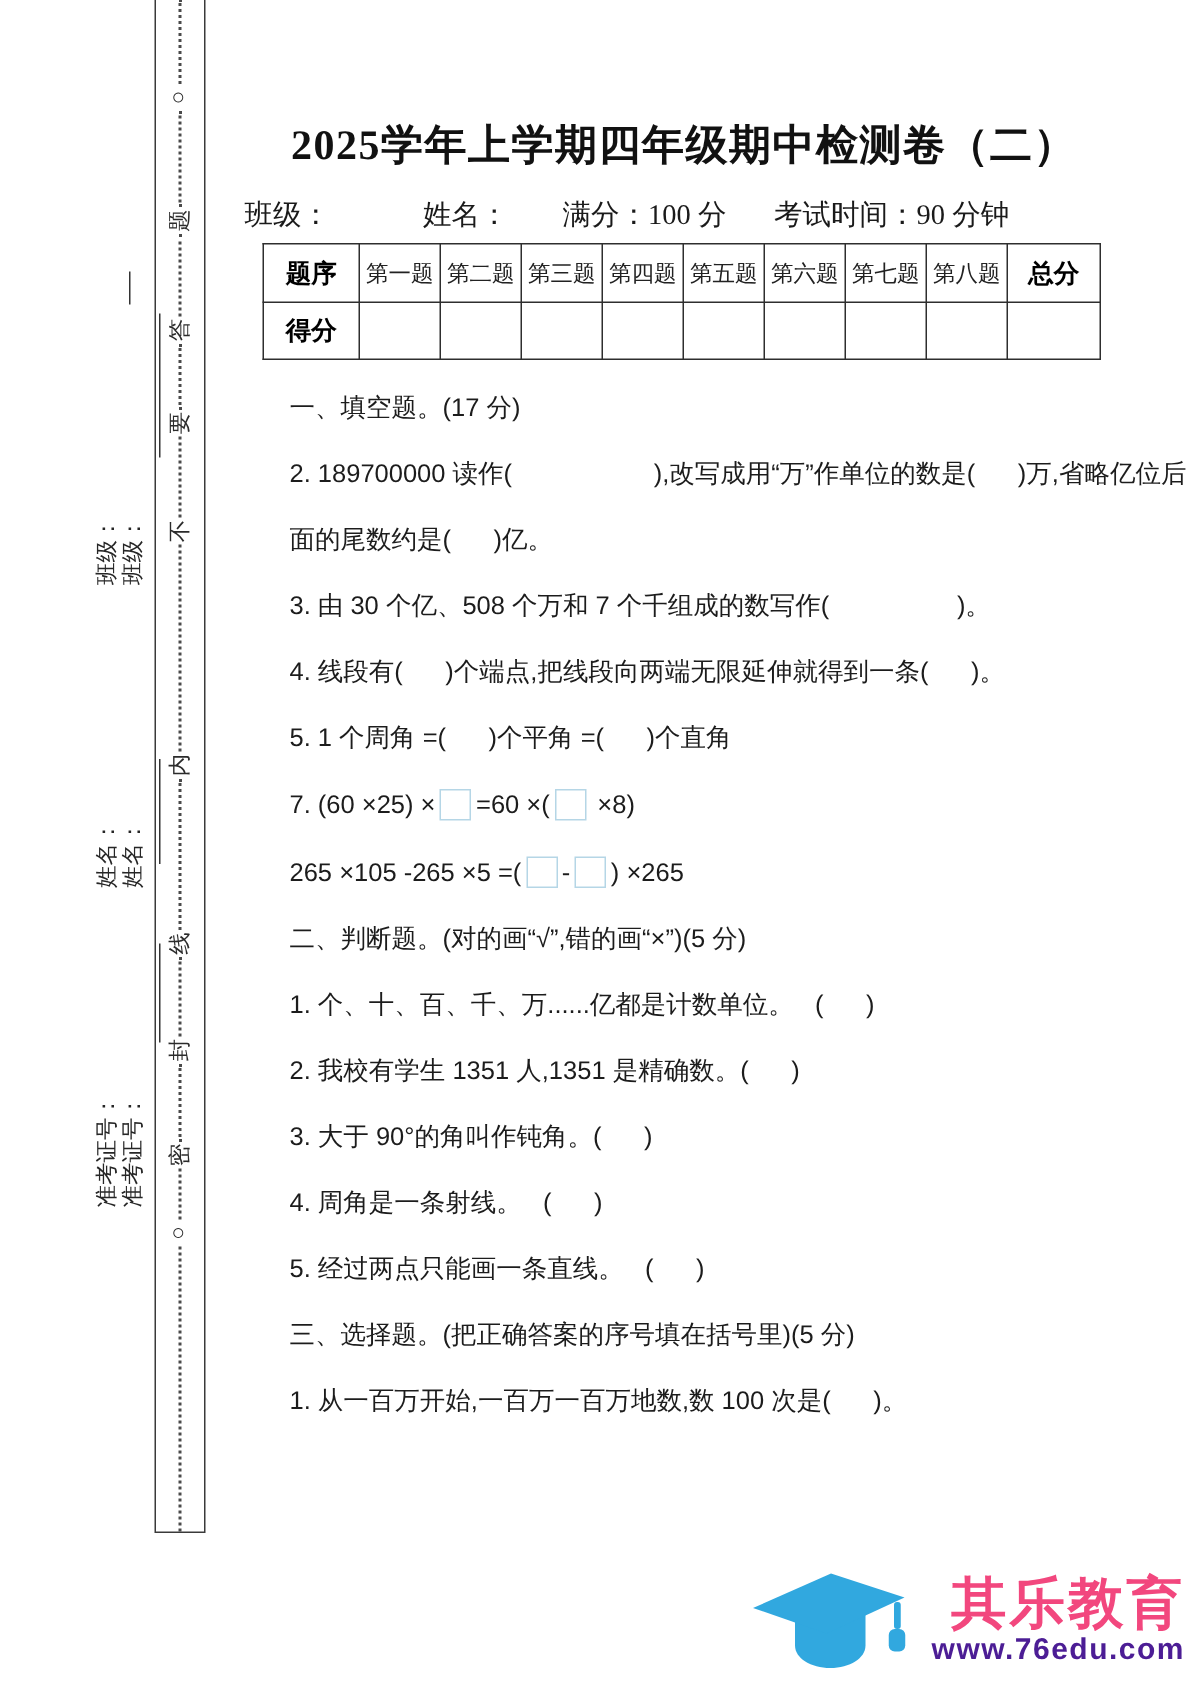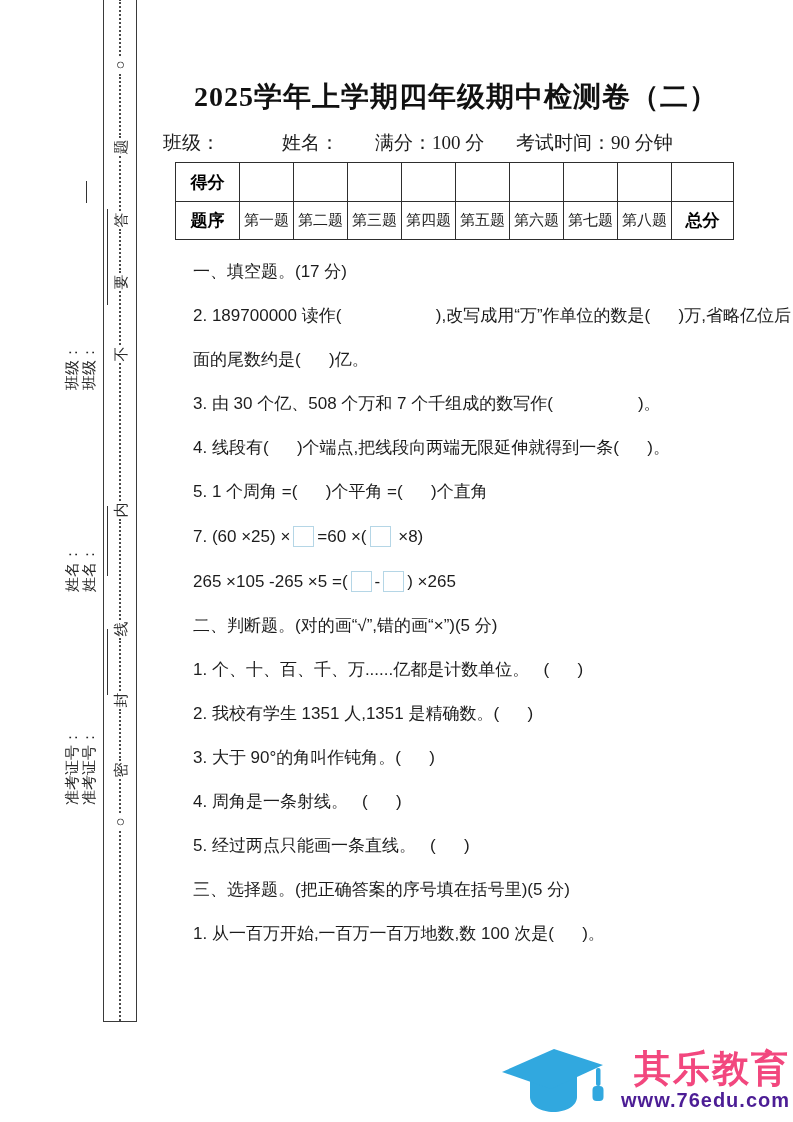--- a/index.html
+++ b/index.html
@@ -114,42 +114,42 @@
   <div id="info-line">
     <span id="info-class">班级：</span>
     <span id="info-name">姓名：</span>
     <span id="info-score">满分：100 分</span>
     <span id="info-time">考试时间：90 分钟</span>
   </div>
 
   <table id="score-table">
     <tbody>
         <tr>
+      <td class="bold col-corner">题序</td>
+      <td class="col-q">第一题</td>
+      <td class="col-q">第二题</td>
+      <td class="col-q">第三题</td>
+      <td class="col-q">第四题</td>
+      <td class="col-q">第五题</td>
+      <td class="col-q">第六题</td>
+      <td class="col-q">第七题</td>
+      <td class="col-q">第八题</td>
+      <td class="bold col-total">总分</td>
+    </tr>
+    <tr>
       <td class="bold">得分</td>
       <td></td>
       <td></td>
       <td></td>
       <td></td>
       <td></td>
       <td></td>
       <td></td>
       <td></td>
       <td></td>
-    </tr>
-    <tr>
-      <td class="bold col-corner">题序</td>
-      <td class="col-q">第一题</td>
-      <td class="col-q">第二题</td>
-      <td class="col-q">第三题</td>
-      <td class="col-q">第四题</td>
-      <td class="col-q">第五题</td>
-      <td class="col-q">第六题</td>
-      <td class="col-q">第七题</td>
-      <td class="col-q">第八题</td>
-      <td class="bold col-total">总分</td>
     </tr>
   </tbody>
     </table>
 
   <div id="questions">
     <div class="q-line">一、填空题。(17 分)</div>
     <div class="q-line">2. 189700000 读作(                    ),改写成用“万”作单位的数是(      )万,省略亿位后</div>
     <div class="q-line">面的尾数约是(      )亿。</div>
     <div class="q-line">3. 由 30 个亿、508 个万和 7 个千组成的数写作(                  )。</div>
     <div class="q-line">4. 线段有(      )个端点,把线段向两端无限延伸就得到一条(      )。</div>

